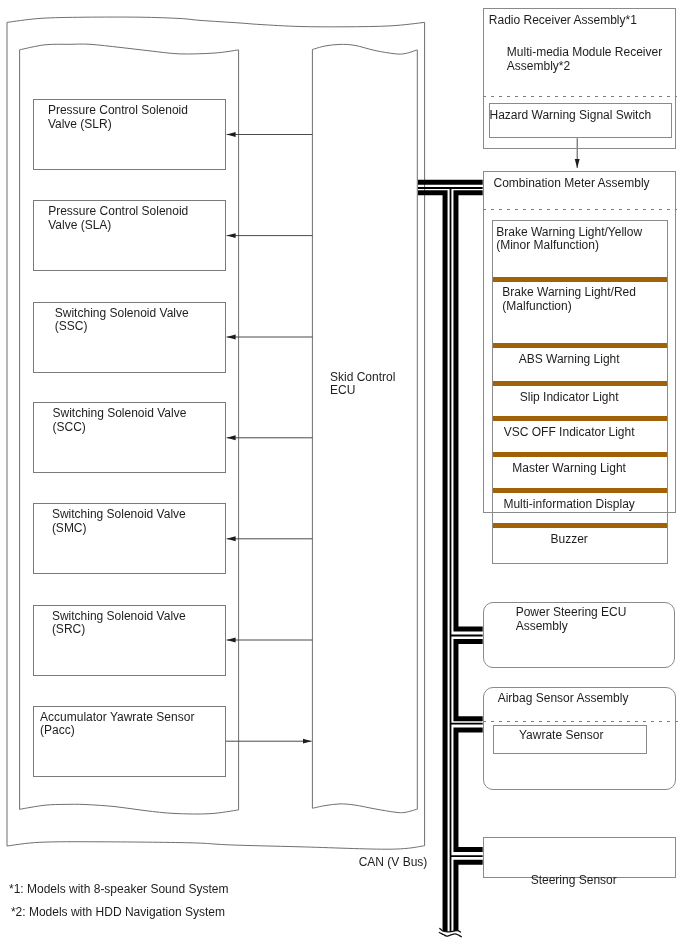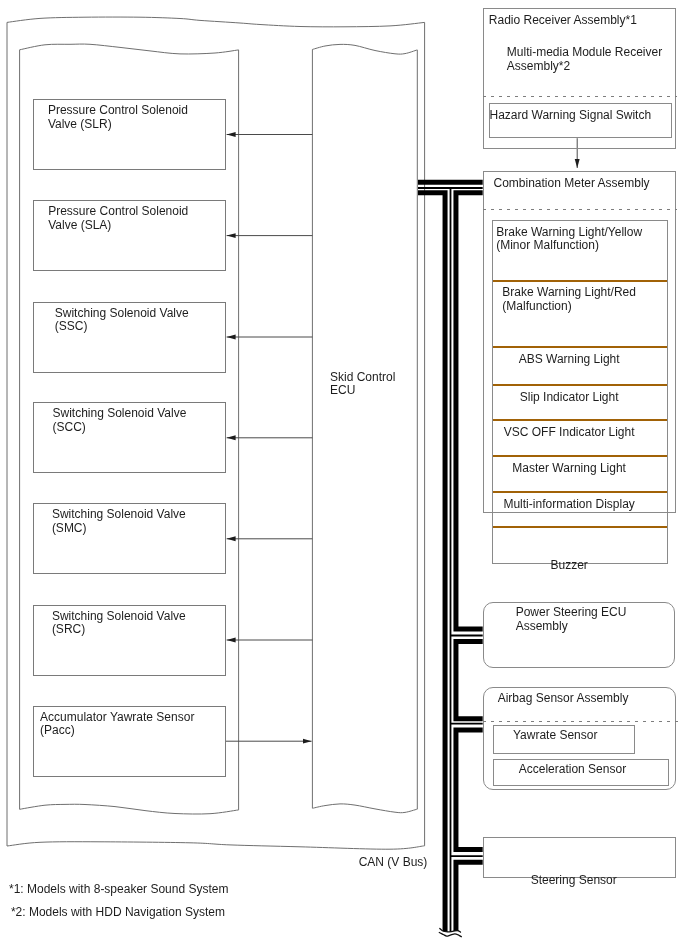--- a/index.html
+++ b/index.html
@@ -10,21 +10,21 @@
   .stage{position:absolute;left:0;top:0;width:688px;height:949px;}
   svg.vec{position:absolute;left:0;top:0;width:688px;height:949px;}
 
   .box{position:absolute;box-sizing:border-box;border:1px solid #7a7a7a;background:transparent;}
   .txt{position:absolute;white-space:pre;line-height:13.5px;}
   .box.outer{border-color:#8a8a8a;}
   .box.inner{border-color:#8a8a8a;}
   .box.rnd{border-radius:10px;}
   .dashsep{position:absolute;height:1px;
     background-image:repeating-linear-gradient(to right,#7d7d7d 0,#7d7d7d 3.3px,transparent 3.3px,transparent 8px);}
-  .mrow{box-sizing:border-box;border-bottom:2px solid #a16207;text-align:center;
+  .mrow{box-sizing:border-box;border-bottom:5px solid #a16207;text-align:center;
         padding-top:4.2px;padding-right:22px;}
   .mrow.last{border-bottom:none;}
   .mt{display:inline-block;text-align:left;white-space:pre;line-height:13.5px;}
   .txt.ctr{position:absolute;left:0;right:17px;top:3px;text-align:center;}
 </style>
 </head>
 <body>
 
 <div class="stage">
 
@@ -152,37 +152,34 @@
     <div class="box inner" style="left:8.4px;top:48.3px;width:176.5px;height:343.7px;">
       <div class="mrow" style="height:60.7px;"><span class="mt">Brake Warning Light/Yellow
 (Minor Malfunction)</span></div>
       <div class="mrow" style="height:65.4px;"><span class="mt">Brake Warning Light/Red
 (Malfunction)</span></div>
       <div class="mrow" style="height:38.5px;"><span class="mt">ABS Warning Light</span></div>
       <div class="mrow" style="height:35px;"><span class="mt">Slip Indicator Light</span></div>
       <div class="mrow" style="height:35.8px;"><span class="mt">VSC OFF Indicator Light</span></div>
       <div class="mrow" style="height:35.8px;"><span class="mt">Master Warning Light</span></div>
       <div class="mrow" style="height:35.4px;"><span class="mt">Multi-information Display</span></div>
-      <div class="mrow last" style="height:36.8px;margin-top:26px;"><span class="mt">Buzzer</span></div>
+      <div class="mrow last" style="height:36.8px;"><span class="mt">Buzzer</span></div>
     </div>
   </div>
 
   <div class="box outer rnd" style="left:482.7px;top:601.5px;width:192.8px;height:66.8px;">
     <div class="txt" style="left:32px;top:3.8px;">Power Steering ECU
 Assembly</div>
   </div>
 
   <div class="box outer rnd" style="left:482.7px;top:686.8px;width:192.9px;height:103.1px;">
     <div class="txt" style="left:14px;top:3.8px;">Airbag Sensor Assembly</div>
     <div class="dashsep" style="left:-1px;top:33.7px;width:195.5px;"></div>
-    <div class="box inner" style="left:9px;top:37.4px;width:142px;height:28.6px;">
+    <div class="box inner" style="left:9px;top:37.4px;width:154px;height:28.6px;">
       <div class="txt ctr">Yawrate Sensor</div>
-    </div>
-    <div class="box inner" style="left:9px;top:71.1px;width:176.5px;height:27px;">
-      <div class="txt ctr">Acceleration Sensor</div>
     </div>
   </div>
 
   <div class="box outer" style="left:482.7px;top:837px;width:193.4px;height:40.6px;">
     <div class="txt" style="left:47px;top:5px;margin-top:31px;">Steering Sensor</div>
   </div>
 
 </div>
 
 </body></html>

